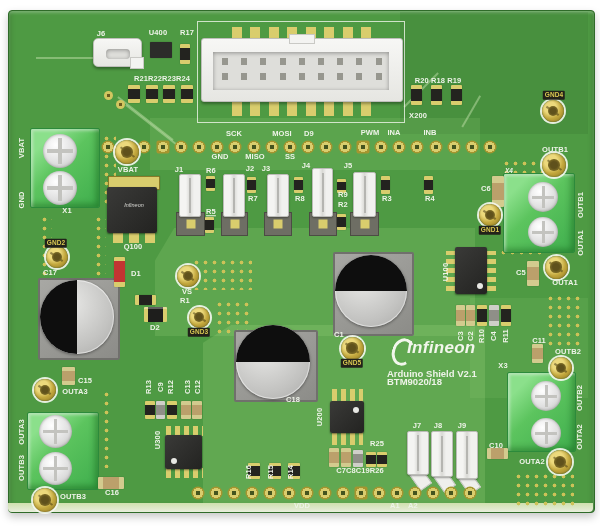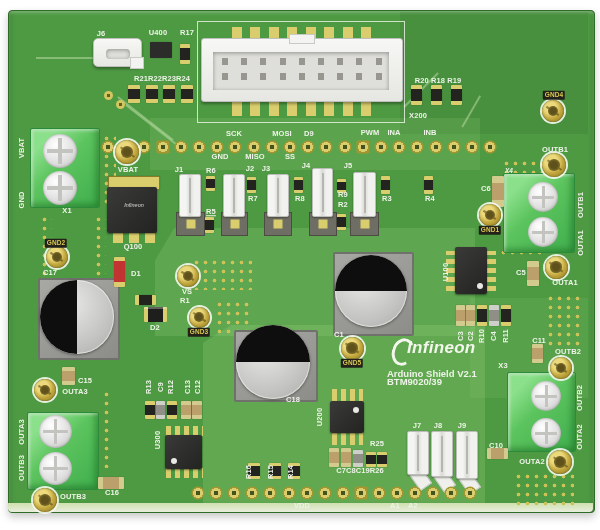--- a/index.html
+++ b/index.html
@@ -144,21 +144,21 @@
   <div class="icdot" style="left:353px;top:407px"></div>
   <div class="icpins-h" style="left:166px;top:426px;width:37px;height:10px"></div>
   <div class="icpins-h" style="left:166px;top:468px;width:37px;height:10px"></div>
   <div class="icbody" style="left:165px;top:435px;width:37px;height:34px"></div>
   <div class="icdot" style="left:171px;top:458px"></div>
 
   <div class="logo">
     <span class="arc"></span>
     <span class="txt">Infineon</span>
   </div>
-  <div class="btm" style="top:376px">BTM9020/39</div>
+  <div class="btm" style="top:376px">BTM9020/18</div>
   <div class="btm" style="top:368px">Arduino Shield V2.1</div>
 <div class="sk" style="left: 101px; top: 34px;">J6</div>
     <div class="sk" style="left: 158px; top: 33px;">U400</div>
     <div class="sk" style="left: 187px; top: 33px;">R17</div>
     <div class="sk" style="left: 162px; top: 79px;">R21R22R23R24</div>
     <div class="sk" style="left: 438px; top: 81px;">R20 R18 R19</div>
     <div class="sk" style="left: 418px; top: 116px;">X200</div>
     <div class="sk inv" style="left: 554px; top: 95px;">GND4</div>
     <div class="sk" style="left: 234px; top: 134px;">SCK</div>
     <div class="sk" style="left: 282px; top: 134px;">MOSI</div>

